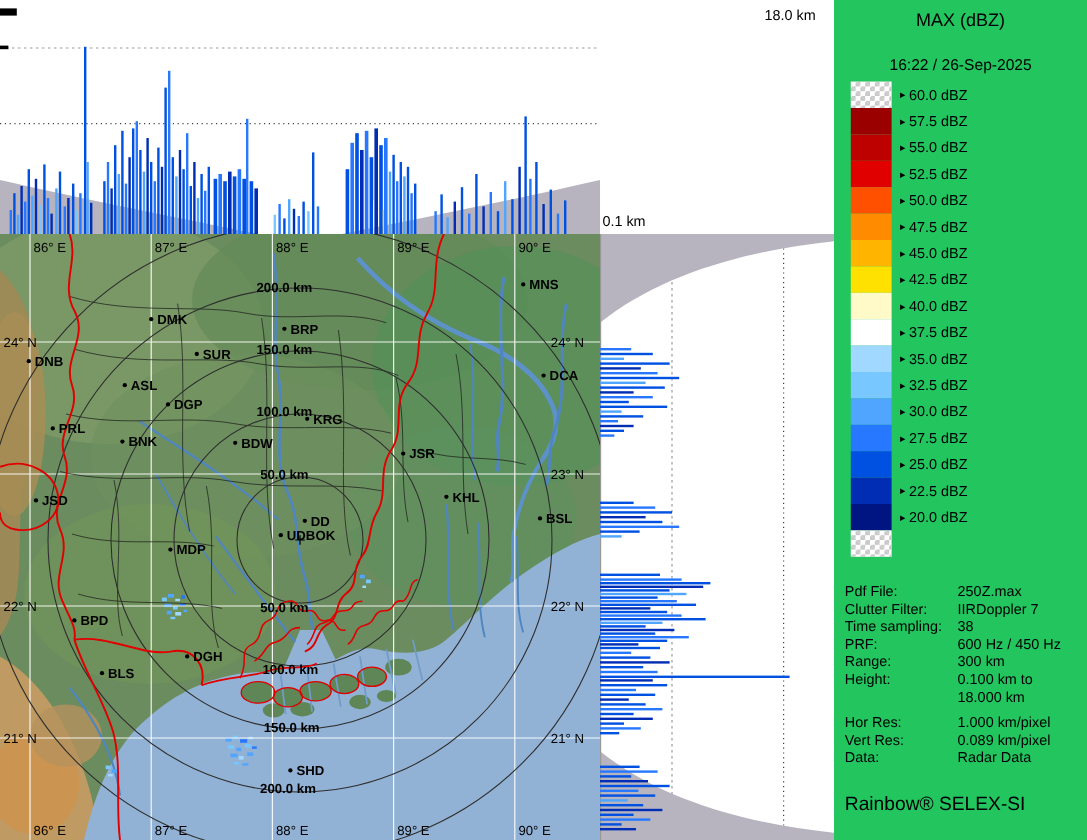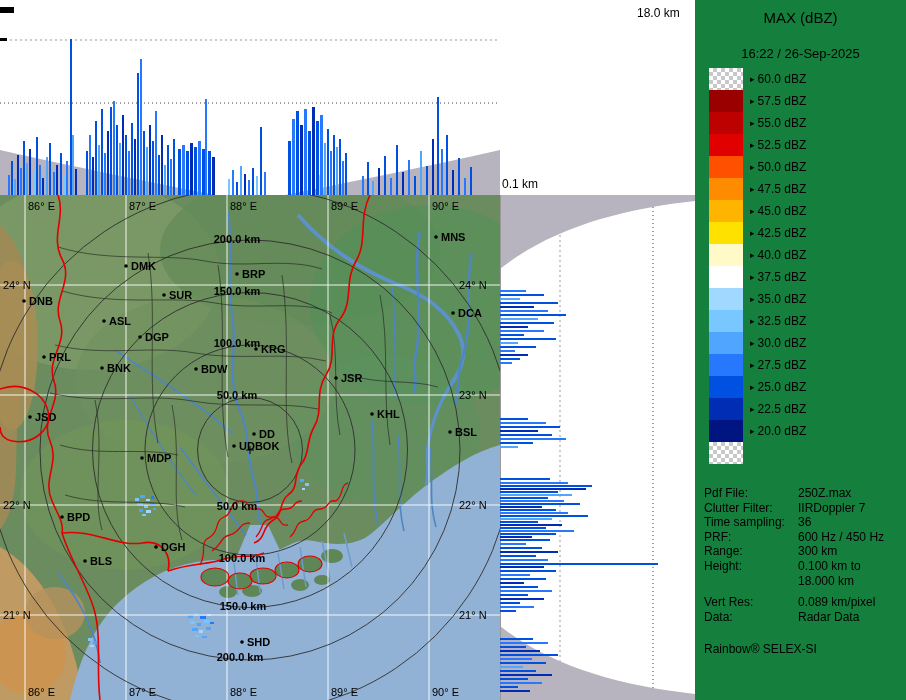--- a/index.html
+++ b/index.html
@@ -3,38 +3,38 @@
 <meta charset="utf-8">
 <style>
   html,body{margin:0;padding:0;background:#fff;}
   #app{position:relative;width:906px;height:700px;background:#fff;overflow:hidden;
        font-family:"Liberation Sans",sans-serif;color:#000;}
   #xz-panel{position:absolute;left:0;top:0;width:500px;height:195px;background:#fff;}
   #map-panel{position:absolute;left:0;top:195px;width:500px;height:410px;}
   #zy-panel{position:absolute;left:500px;top:195px;width:195px;height:505px;background:#fff;}
   #label-18km{position:absolute;left:637px;top:6px;font-size:12px;}
   #label-01km{position:absolute;left:502px;top:177px;font-size:12px;}
-  #legend{position:absolute;left:695px;top:0;width:211px;height:700px;background:#15803d;}
+  #legend{position:absolute;left:695px;top:0;width:211px;height:700px;background:#22c55e;}
   .lg-title{text-align:center;padding-top:9px;font-size:15px;}
   .lg-sub{text-align:center;font-size:13px;margin-top:20px;}
   #legend-scale{position:absolute;left:14px;top:68px;}
   .scale-row{display:flex;align-items:center;height:22px;}
   .swatch{width:34px;height:22px;flex:none;}
   .checker{background-color:#fff;
     background-image:linear-gradient(45deg,#c8c8c8 25%,transparent 25%,transparent 75%,#c8c8c8 75%),
                      linear-gradient(45deg,#c8c8c8 25%,transparent 25%,transparent 75%,#c8c8c8 75%);
     background-size:8px 8px;background-position:0 0,4px 4px;}
   .scale-marker{font-size:9px;margin-left:7px;line-height:22px;}
   .scale-label{font-size:12px;margin-left:3px;white-space:nowrap;}
   #legend-meta{position:absolute;left:9px;top:486px;width:198px;font-size:12px;line-height:14.6px;}
   .meta-row{display:flex;}
   .meta-label{width:94px;flex:none;}
   .meta-value{white-space:nowrap;}
   .meta-gap{height:7px;}
-  #legend-footer{position:absolute;left:9px;top:642px;font-size:12px;}
+  #legend-footer{position:absolute;left:9px;top:662px;font-size:16px;}
   svg{display:block;}
   svg text{font-family:"Liberation Sans",sans-serif;}
 </style>
 </head>
 <body>
 
 <div id="app">
 
   <div id="xz-panel">
     <svg id="xz-svg" width="500" height="195" viewBox="0 0 500 195">
@@ -562,39 +562,43 @@
         <div class="meta-row">
           <span class="meta-label">Pdf File:</span>
           <span class="meta-value">250Z.max</span>
         </div>
         <div class="meta-row">
           <span class="meta-label">Clutter Filter:</span>
           <span class="meta-value">IIRDoppler 7</span>
         </div>
         <div class="meta-row">
           <span class="meta-label">Time sampling:</span>
-          <span class="meta-value">36</span>
+          <span class="meta-value">38</span>
         </div>
         <div class="meta-row">
           <span class="meta-label">PRF:</span>
           <span class="meta-value">600 Hz / 450 Hz</span>
         </div>
         <div class="meta-row">
           <span class="meta-label">Range:</span>
           <span class="meta-value">300 km</span>
         </div>
         <div class="meta-row">
           <span class="meta-label">Height:</span>
           <span class="meta-value">0.100 km to</span>
         </div>
         <div class="meta-row">
           <span class="meta-label"></span>
           <span class="meta-value">18.000 km</span>
         </div>
         <div class="meta-gap"></div>
+        <div class="meta-row">
+          <span class="meta-label">Hor Res:</span>
+          <span class="meta-value">1.000 km/pixel</span>
+        </div>
         <div class="meta-row">
           <span class="meta-label">Vert Res:</span>
           <span class="meta-value">0.089 km/pixel</span>
         </div>
         <div class="meta-row">
           <span class="meta-label">Data:</span>
           <span class="meta-value">Radar Data</span>
         </div>
       </div>
     <div id="legend-footer">Rainbow® SELEX-SI</div>

